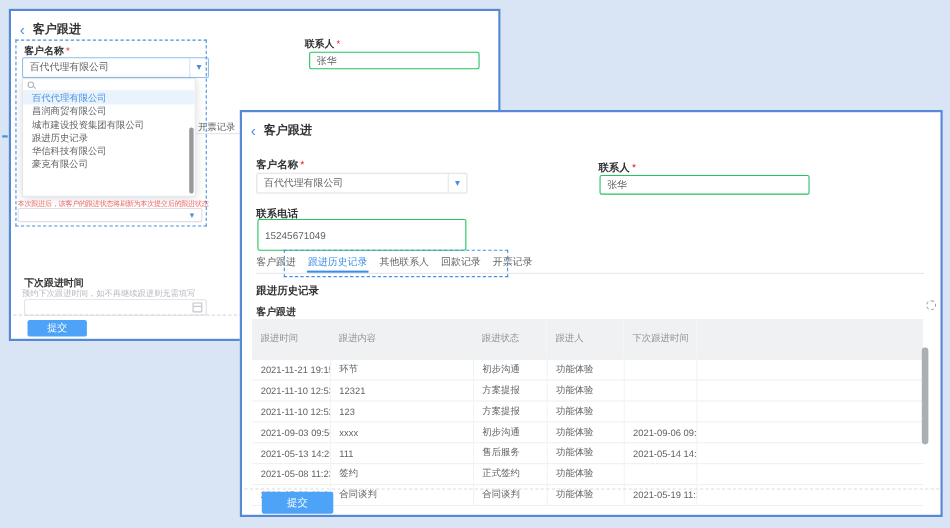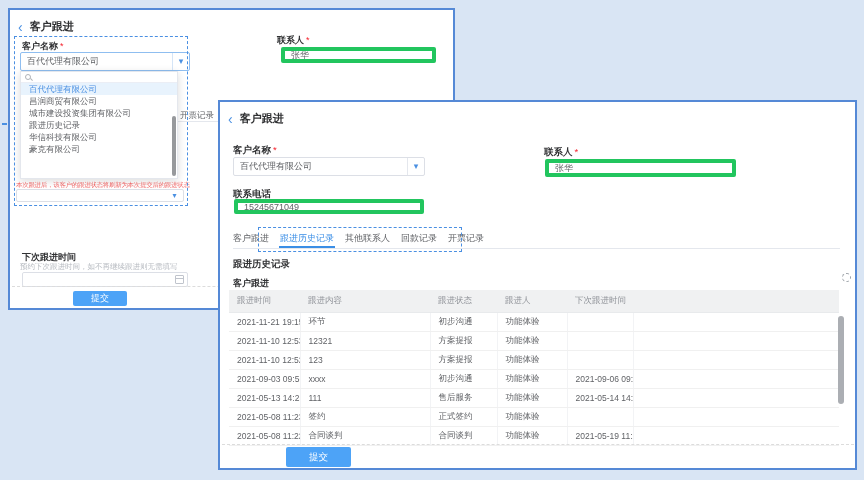--- a/index.html
+++ b/index.html
@@ -20,21 +20,21 @@
   .hdr-title { font-size:11px; font-weight:700; color:#303133; }
 
   .lbl { font-size:9px; font-weight:700; color:#303133; white-space:nowrap; }
   .req { color:var(--required,#f5222d); margin-left:2px; font-weight:400; }
 
   .select { display:flex; align-items:center; background:#fff; border:1px solid #dcdfe6; border-radius:2px; }
   .select.focus { border-color:#8fbef0; }
   .sel-text { flex:1; font-size:9px; color:#606266; padding-left:6px; white-space:nowrap; overflow:hidden; }
   .sel-caret { width:17px; align-self:stretch; display:flex; align-items:center; justify-content:center;
                border-left:1px solid #d5e5f7; color:var(--accent,#4a90e2); font-size:9px; line-height:1; }
-  .input { border:4px solid #22c55e; border-radius:2px; font-size:9px; color:#606266;
+  .input { border:1px solid #22c55e; border-radius:2px; font-size:9px; color:#606266;
            padding-left:6px; background:#fff; outline:none; font-family:inherit; }
 
   
   #dropdown-popup { left:10px; top:61px; width:158px; height:108px; background:#fff;
     border:1px solid #e4e7ed; box-shadow:0 2px 8px rgba(0,0,0,.14); z-index:3; overflow:hidden; }
   .search-row { height:11px; border-bottom:1px solid #ebeef5; display:flex; align-items:center; gap:3px; padding-left:4px; }
   .search-icon { width:6px; height:6px; border:1px solid #b0b3b8; border-radius:50%; position:relative; flex:none; }
   .search-icon::after { content:""; position:absolute; width:3px; height:1px; background:#b0b3b8;
     right:-3px; bottom:-1px; transform:rotate(45deg); }
   .search-input { border:none; outline:none; flex:1; height:9px; font-size:8px; font-family:inherit; }
@@ -43,34 +43,34 @@
   .opt.selected { background:var(--option-selected-bg,#e8f3fd); color:var(--accent,#4a90e2); }
   .vscroll { position:absolute; background:#97999c; border-radius:2px; }
 
   .dashed-box { border:1px dashed var(--selection-dash,#4a8fe2); pointer-events:none; z-index:5; }
   .note-red { font-size:6.5px; letter-spacing:-0.3px; color:var(--note,#f56c6c); white-space:nowrap; }
   .hint-gray { font-size:7.5px; color:#b6bac0; white-space:nowrap; }
   .thin-line { height:1px; background:#e4e7ed; }
   .dotted-div { border-top:1px dashed #dcdcdc; height:0; }
 
   .btn-submit { background:var(--button,#4da3f7); color:#fff; border:none; border-radius:2px;
-    font-size:9px; font-family:Liberation Serif, serif; cursor:pointer; display:flex; align-items:center; justify-content:center;margin-left:48px; }
+    font-size:9px; font-family:Liberation Serif, serif; cursor:pointer; display:flex; align-items:center; justify-content:center; }
 
   .calendar-icon { width:9px; height:9px; border:1px solid #c0c4cc; border-radius:1px; position:relative; flex:none; margin-right:3px; }
   .calendar-icon::before { content:""; position:absolute; left:0; right:0; top:2px; height:1px; background:#c0c4cc; }
   .refresh-icon { width:9px; height:9px; border:1px dashed #9aa0a6; border-radius:50%; cursor:pointer; }
 
   
   #front-tabs { display:flex; gap:9px; align-items:flex-end; height:16px; }
   .tab { font-size:9px; color:#606266; padding:0 1px 3px 1px; cursor:pointer; white-space:nowrap; }
   .tab.active { color:var(--active-tab,#3a8ee6); border-bottom:2px solid var(--active-tab,#3a8ee6); padding-bottom:1px; }
 
   
   #history-table { border-collapse:collapse; table-layout:fixed; width:610px; }
-  #history-table th { height:22px; background:#f0f1f2; color:#909399; font-size:8.5px; font-weight:400;
+  #history-table th { height:36px; background:#f0f1f2; color:#909399; font-size:8.5px; font-weight:400;
     text-align:left; padding:0 0 0 8px; border-bottom:1px solid #e8eaec; white-space:nowrap; overflow:hidden; }
   #history-table td { height:19px; font-size:8.5px; color:#606266; padding:0 0 0 8px;
     border-bottom:1px solid #f0f0f0; border-right:1px solid #f2f3f5; white-space:nowrap; overflow:hidden; }
   #history-table td:last-child { border-right:none; }
 
   .stray-dash { width:5px; height:2px; background:var(--accent,#4a90e2); }
 </style>
 </head>
 <body>
 
@@ -151,21 +151,21 @@
     <span class="sel-text">百代代理有限公司</span>
     <span class="sel-caret" style="border-left:1px solid #e4e7ed;">▾</span>
   </div>
 
   <div class="abs lbl" style="left:324px;top:44px;font-size:9.5px;">
     <span>联系人</span><span class="req">*</span>
   </div>
   <input class="abs input" style="left: 325px; top: 57px; width: 191px; height: 18px;" value="张华">
 
   <div class="abs lbl" style="left:13px;top:86px;font-size:9.5px;">联系电话</div>
-  <input class="abs input" style="left: 14px; top: 97px; width: 190px; height: 15px;" value="15245671049">
+  <input class="abs input" style="left: 14px; top: 97px; width: 190px; height: 29px;" value="15245671049">
 
   <div id="front-tabs" class="abs" style="left:12px;top:130px;">
       <span class="tab">客户跟进</span>
       <span class="tab active">跟进历史记录</span>
       <span class="tab">其他联系人</span>
       <span class="tab">回款记录</span>
       <span class="tab">开票记录</span>
     </div>
   <div class="abs thin-line" style="left:13px;top:146px;width:607px;"></div>
   <div class="abs dashed-box" style="left:38px;top:125px;width:204px;height:25px;"></div>

